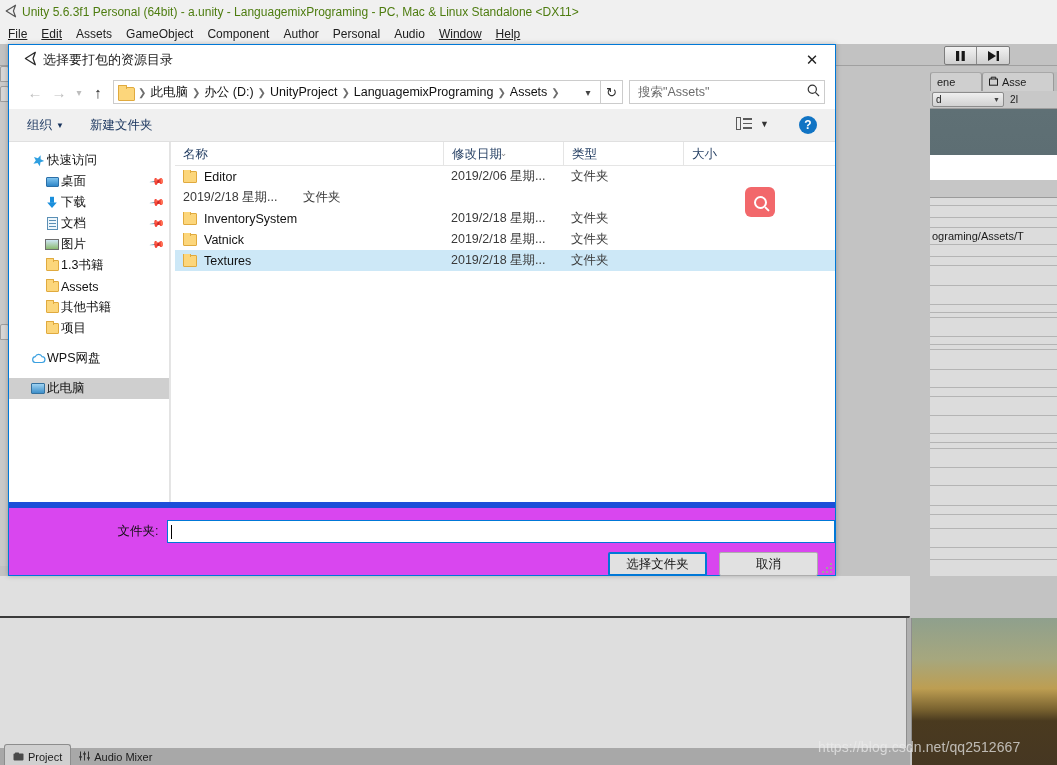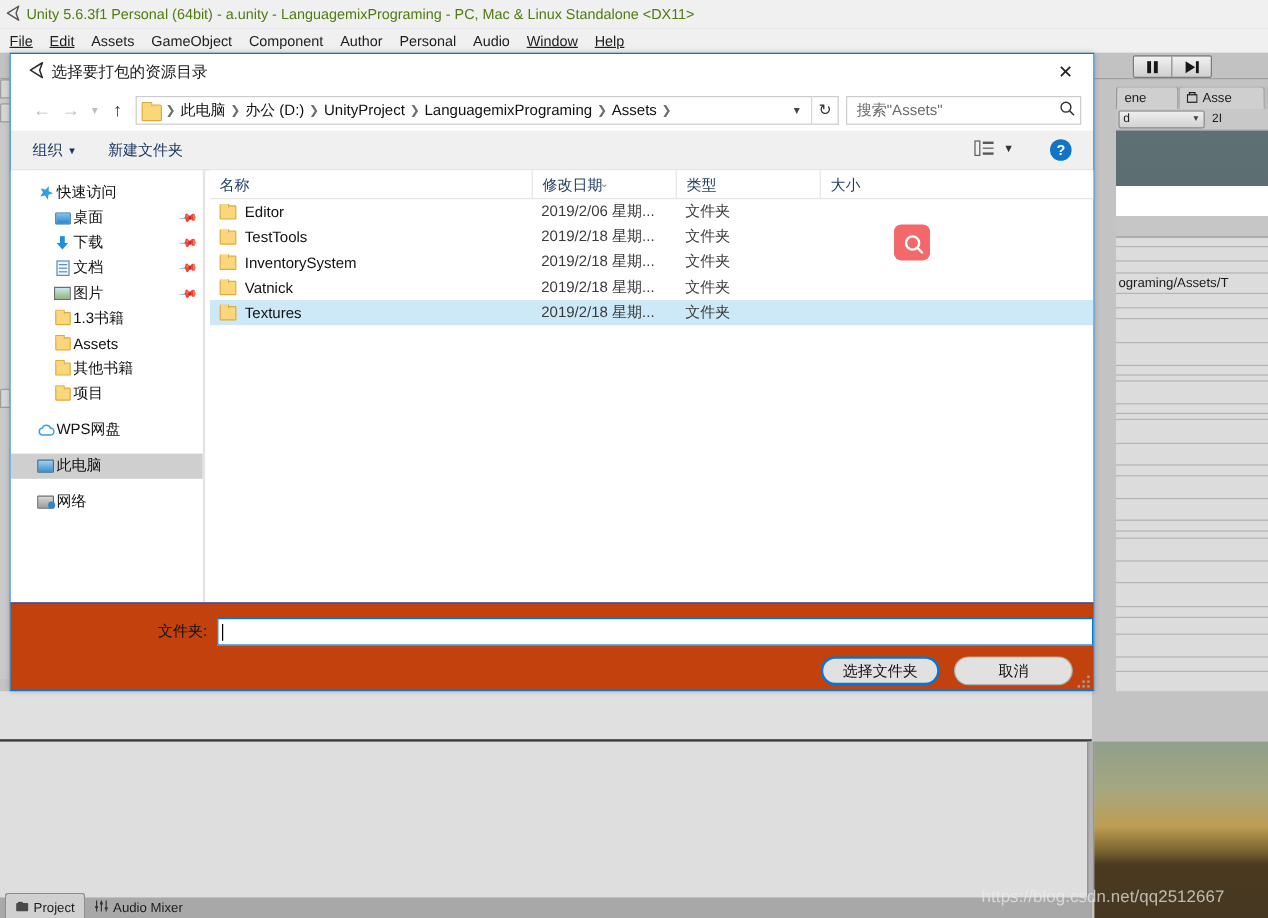--- a/index.html
+++ b/index.html
@@ -157,21 +157,21 @@
   }
   .watermark {
     position: absolute; left: 818px; top: 739px;
     font-size: 14px; color: rgba(235,235,235,0.72);
     white-space: nowrap; letter-spacing: 0.1px;
     font-family: "Liberation Sans", sans-serif;
   }
 
   
   .dialog {
-    position: absolute; left: 8px; top: 44px; width: 904px; height: 532px;
+    position: absolute; left: 8px; top: 44px; width: 828px; height: 532px;
     background: #f0f0f0;
     border: 1px solid #0078d7;
     box-shadow: 0 0 5px rgba(0,0,0,0.25);
     display: flex; flex-direction: column;
   }
   .dlg-titlebar {
     height: 30px; background: #ffffff;
     display: flex; align-items: center; padding-left: 10px;
     position: relative; flex: 0 0 auto;
   }
@@ -353,22 +353,22 @@
     position: relative;
   }
   .red-badge .mag::after {
     content: ""; position: absolute; right: -5px; bottom: -3px;
     width: 6px; height: 2px; background: #fff;
     transform: rotate(45deg); border-radius: 1px;
   }
 
   
   .dlg-foot {
-    flex: 0 0 auto; background: #c2410c;
-    border-top: 1px solid #1d4ed8;
+    flex: 0 0 auto; background: #d946ef;
+    border-top: 6px solid #1d4ed8;
     height: 73px; position: relative;
   }
   .foot-row {
     position: absolute; left: 0; top: 12px; width: 100%;
     display: flex; align-items: center;
   }
   .foot-label {
     width: 176px; text-align: right; padding-right: 8px;
     font-size: 12.5px; color: #111;
   }
@@ -381,21 +381,21 @@
     width: 1px; height: 14px; background: #000;
   }
   .btn-row {
     position: absolute; right: 17px; top: 44px;
     display: flex; gap: 12px;
   }
   .dlg-btn {
     height: 24px; min-width: 99px; padding: 0 10px;
     font-size: 12.5px; color: #111;
     display: flex; align-items: center; justify-content: center;
-    background: #e1e1e1; border: 1px solid #adadad; border-radius: 12px;
+    background: #e1e1e1; border: 1px solid #adadad; border-radius: 2px;
     cursor: default;
   }
   .dlg-btn.primary { border: 2px solid #0078d7; background: #e1e1e1; }
   .resize-grip {
     position: absolute; right: 3px; bottom: 2px; width: 12px; height: 12px;
   }
   .resize-grip i {
     position: absolute; width: 2px; height: 2px; background: #a0a0a0;
   }
 </style>
@@ -698,26 +698,20 @@
           <span class="nav-label">WPS网盘</span>
         </div>
 
         <div class="nav-item selected" style="margin-top:9px">
           <span class="nav-ico" style="margin-left:20px">
               <i class="ic-pc"></i>
             </span>
           <span class="nav-label">此电脑</span>
         </div>
 
-        <div class="nav-item" style="margin-top:9px">
-          <span class="nav-ico" style="margin-left:20px">
-              <i class="ic-net"></i>
-            </span>
-          <span class="nav-label">网络</span>
-        </div>
       </div>
 
       <div class="nav-splitter"></div>
 
       <div class="filepane">
         <div class="col-head">
           <div class="col col-name">名称</div>
           <div class="col col-date">
             <span class="sortmark">⌄</span>
             <span>修改日期</span>
@@ -730,24 +724,20 @@
           <div class="row">
             <div class="cell name">
               <span class="fld-ico"></span>
               <span>Editor</span>
             </div>
             <div class="cell date">2019/2/06 星期...</div>
             <div class="cell type">文件夹</div>
             <div class="cell size"></div>
           </div>
           <div class="row">
-            <div class="cell name">
-              <span class="fld-ico"></span>
-              <span>TestTools</span>
-            </div>
             <div class="cell date">2019/2/18 星期...</div>
             <div class="cell type">文件夹</div>
             <div class="cell size"></div>
           </div>
           <div class="row">
             <div class="cell name">
               <span class="fld-ico"></span>
               <span>InventorySystem</span>
             </div>
             <div class="cell date">2019/2/18 星期...</div>

